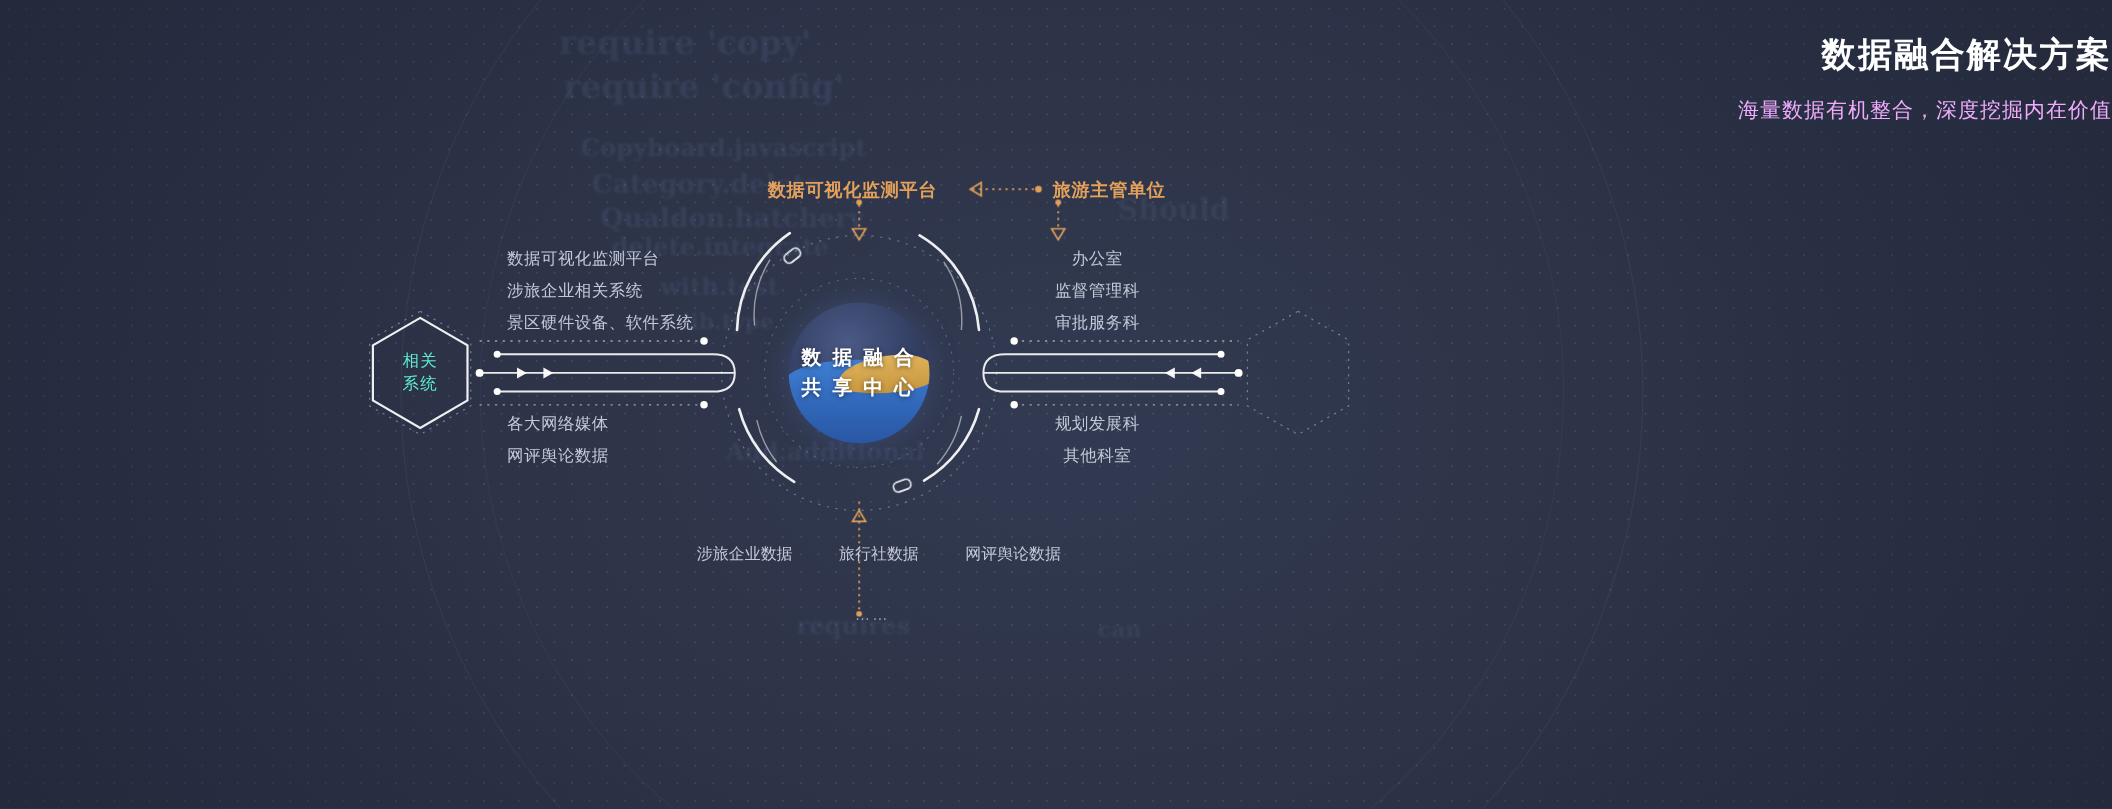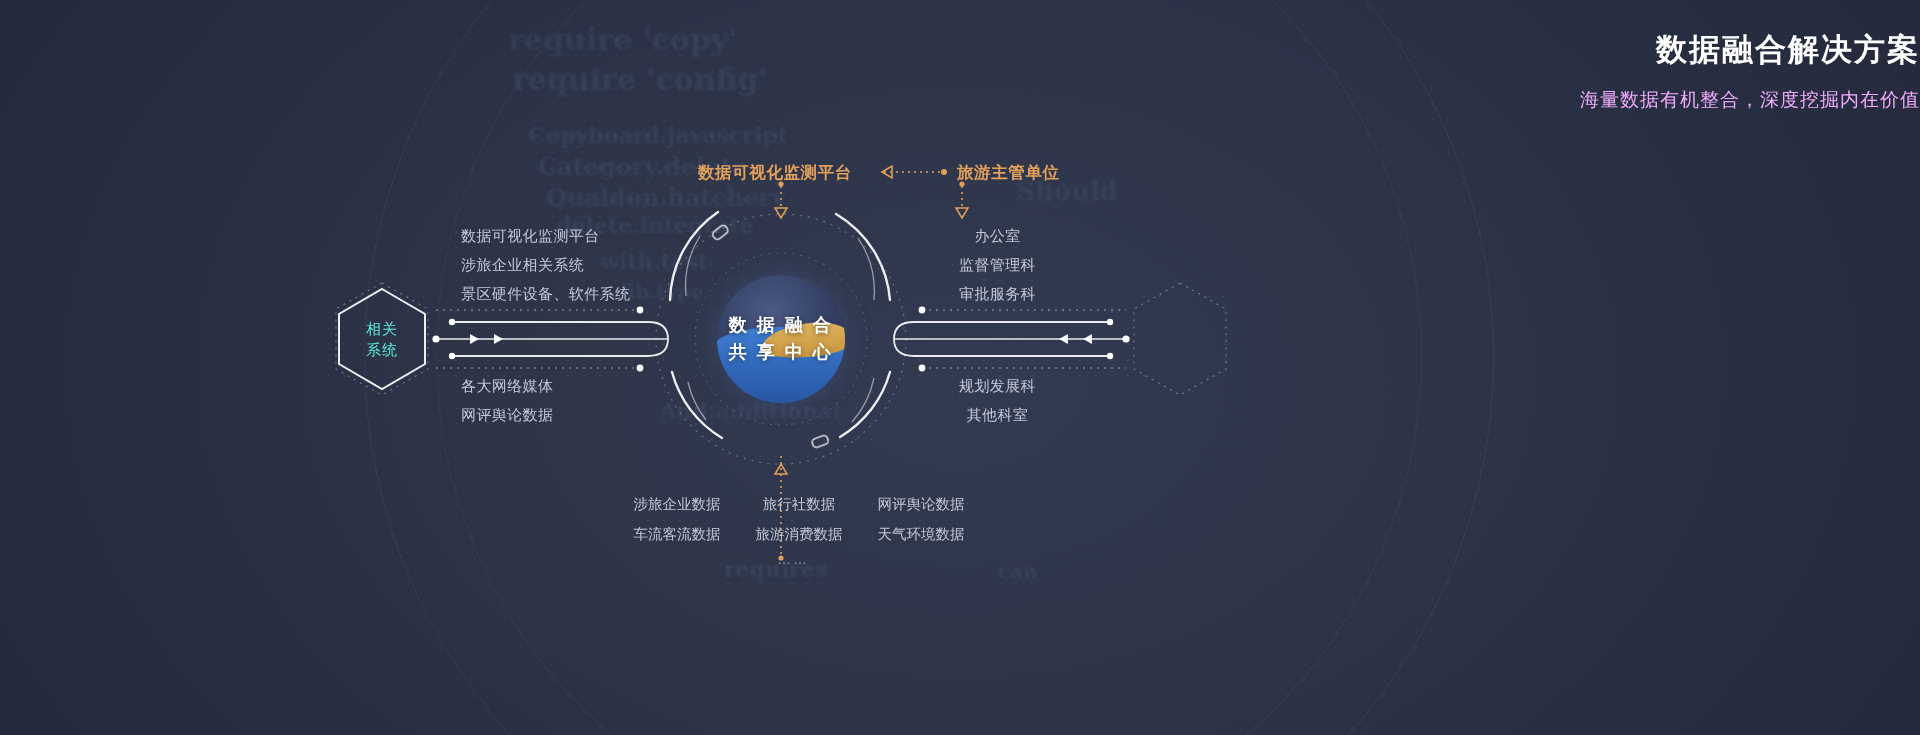--- a/index.html
+++ b/index.html
@@ -293,21 +293,16 @@
     <span>数 据 融 合</span>
     <span>共 享 中 心</span>
   </div>
 
   <div id="bottom-data">
     <div class="row">
       <div class="cell">涉旅企业数据</div>
       <div class="cell">旅行社数据</div>
       <div class="cell">网评舆论数据</div>
     </div>
-    <div class="row">
-      <div class="cell">车流客流数据</div>
-      <div class="cell">旅游消费数据</div>
-      <div class="cell">天气环境数据</div>
-    </div>
   </div>
   <div id="ellipsis">……</div>
 
 </div>
 
 </body></html>

